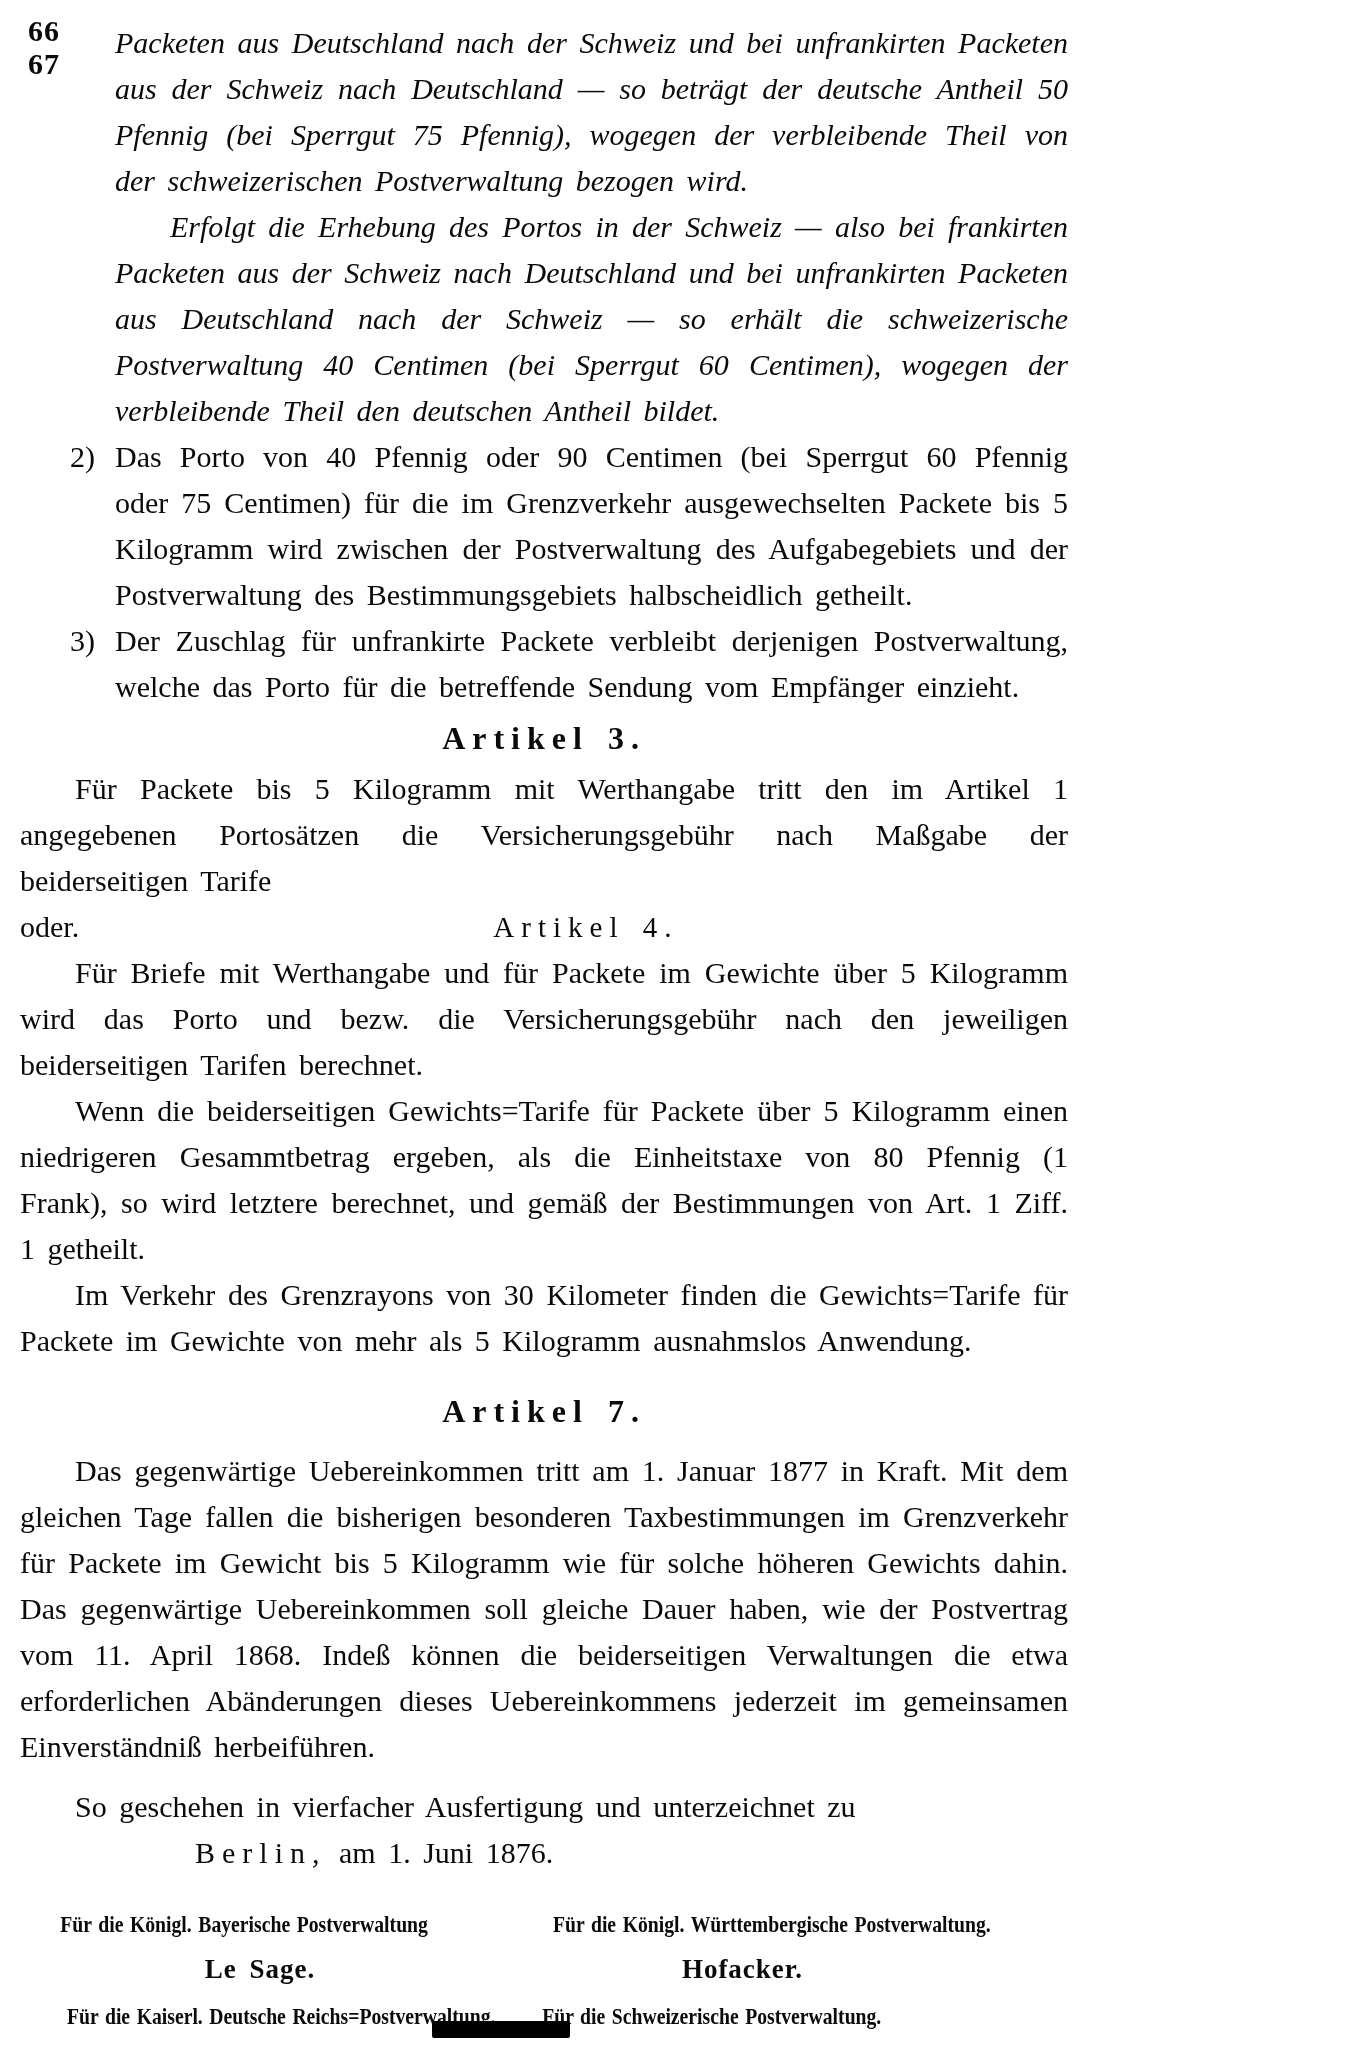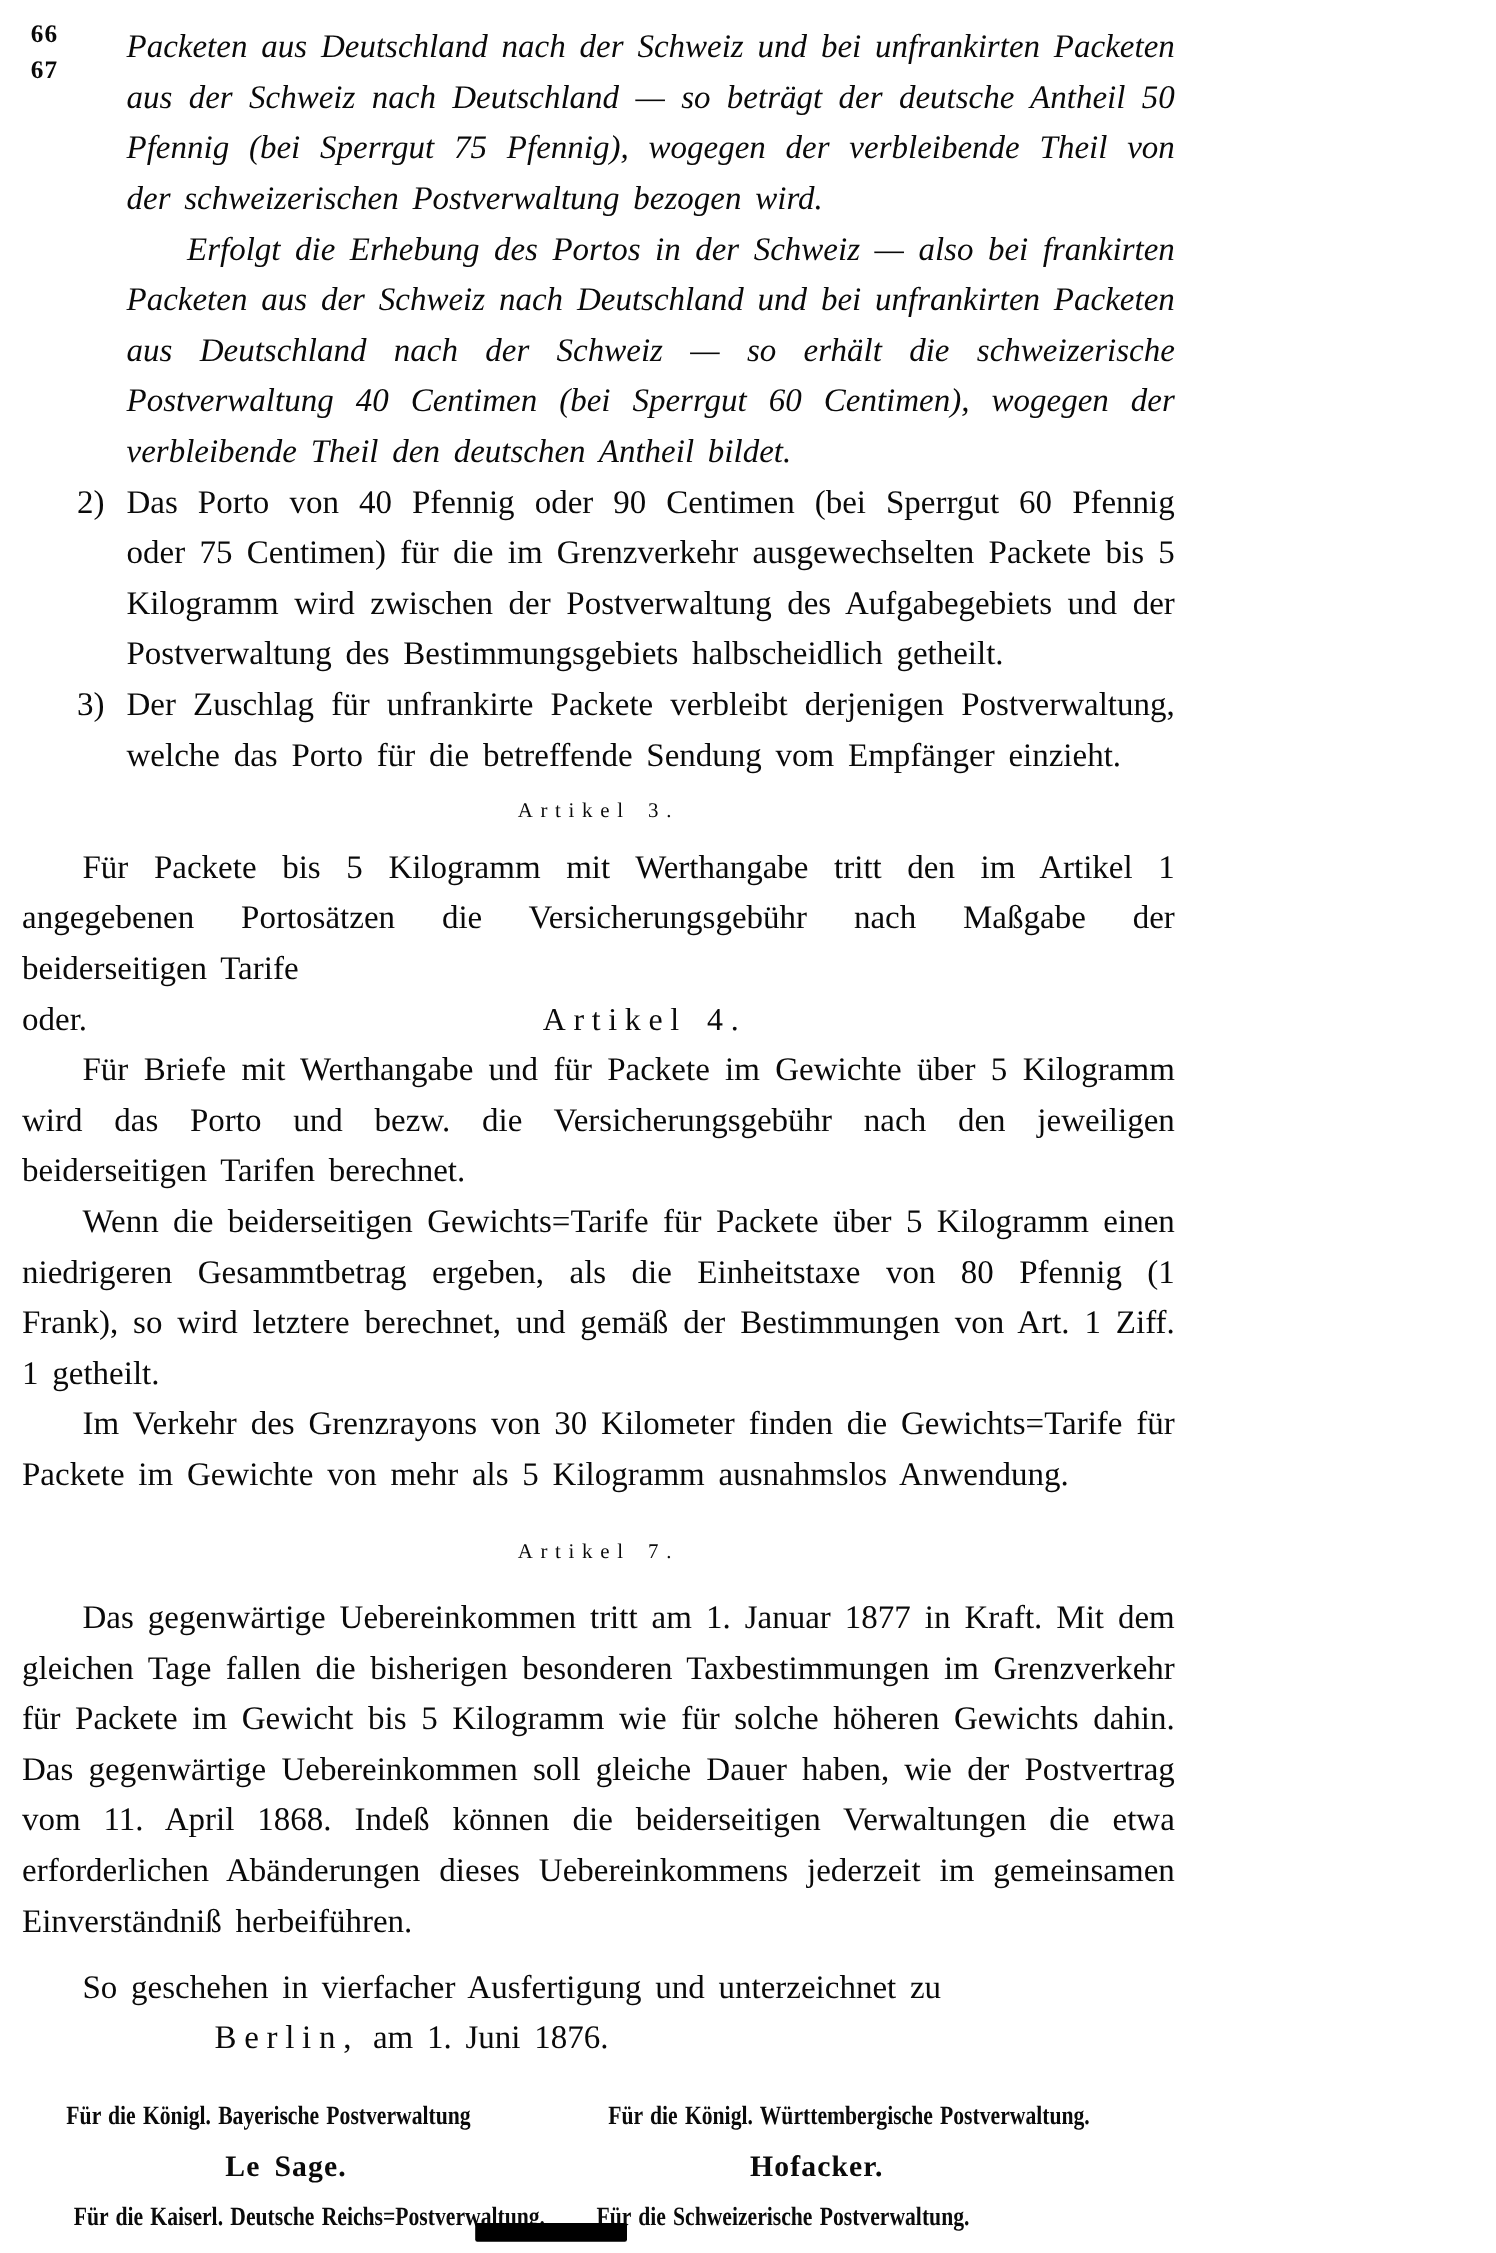--- a/index.html
+++ b/index.html
@@ -12,21 +12,21 @@
     height: 2048px;
     position: relative;
     overflow: hidden;
     color: #0a0a0a;
     font-family: "Liberation Serif", "DejaVu Serif", serif;
   }
   .pagenums {
     position: absolute;
     top: 14px;
     left: 28px;
-    font-size: 23px;
+    font-size: 30px;
     line-height: 33px;
     font-weight: 600;
     letter-spacing: 1px;
   }
   .content {
     position: absolute;
     top: 20px;
     left: 20px;
     width: 1048px;
   }
@@ -51,23 +51,23 @@
   }
   .list-item .num {
     position: absolute;
     left: 50px;
     top: 0;
     font-size: 30px;
     line-height: 46px;
   }
   h3.artikel {
     margin: 5px 0 5px 0;
-    font-size: 19px;
-    line-height: 46px;
-    font-weight: normal;
+    font-size: 32px;
+    line-height: 46px;
+    font-weight: bold;
     text-align: center;
     letter-spacing: 7px;
     word-spacing: 4px;
   }
   h3.artikel.spaced {
     margin: 24px 0 14px 0;
   }
   .tail-row {
     position: relative;
     height: 46px;

